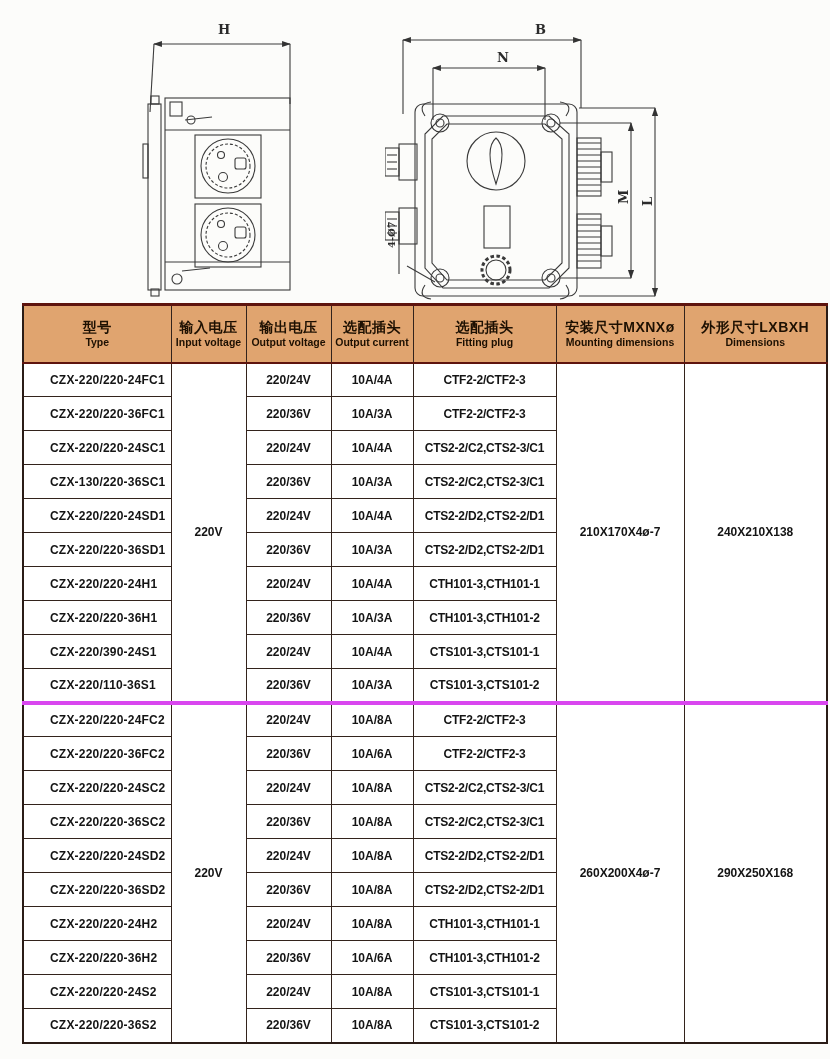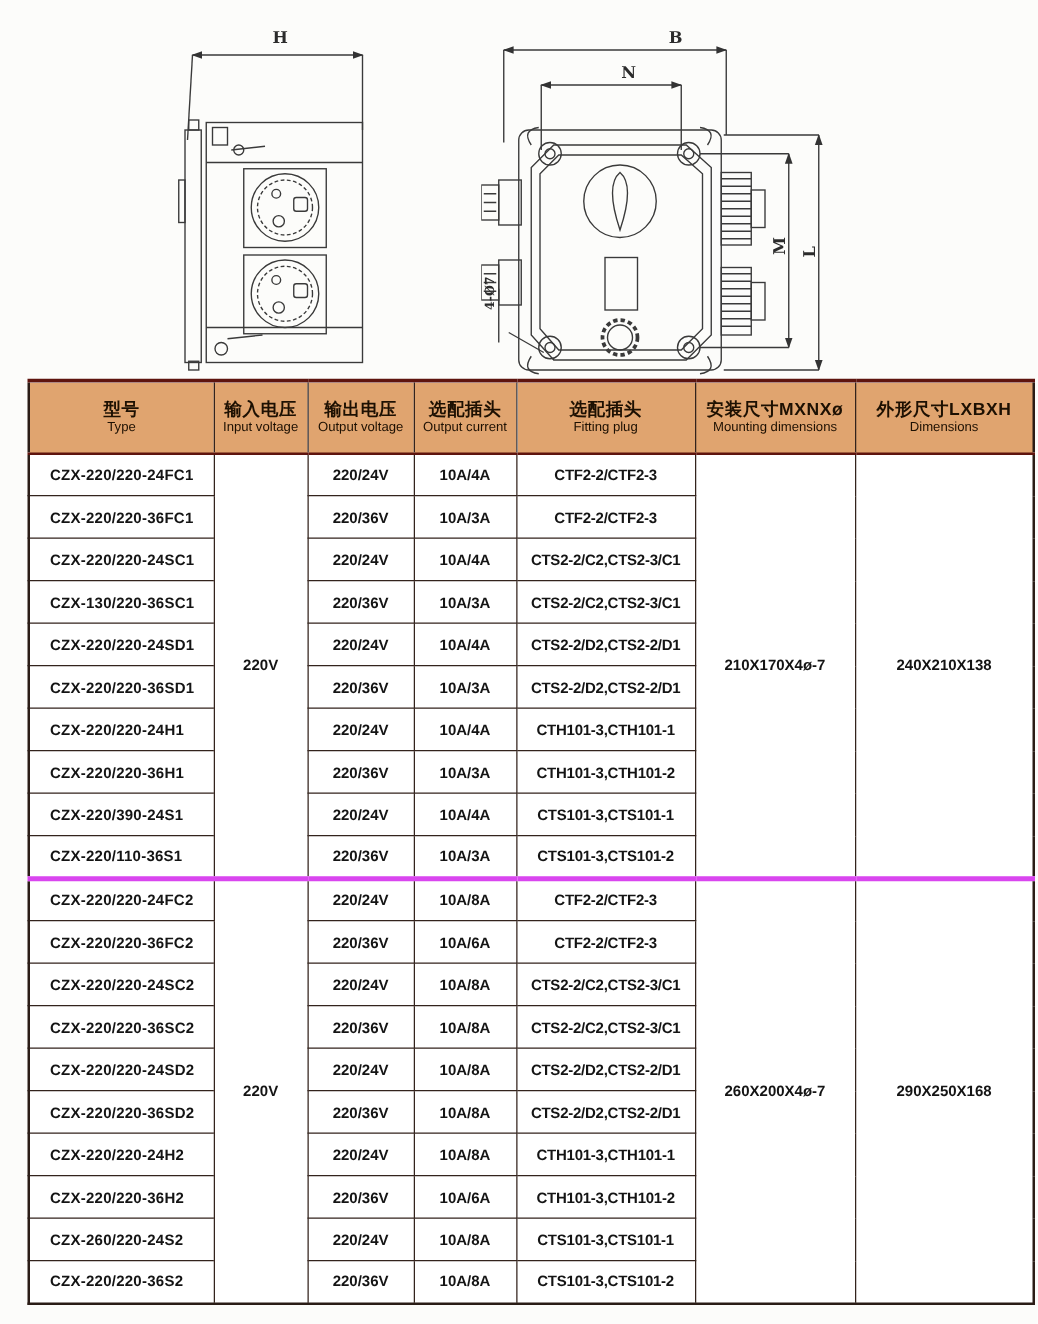--- a/index.html
+++ b/index.html
@@ -39,31 +39,31 @@
     background:#e0a46f;
     height:58px;
     text-align:center;
     vertical-align:middle;
     border-top:3px solid #5e140e;
     border-bottom:2px solid #5e140e;
     color:#1d1002;
     padding:2px 1px;
   }
   .spec thead .zh { font-size:14px; font-weight:bold; line-height:17px; letter-spacing:0.5px; }
-  .spec thead .en { font-size:10.5px; font-weight:normal; line-height:13px; }
+  .spec thead .en { font-size:10.5px; font-weight:bold; line-height:13px; }
   .spec tbody td {
     height:34px;
     font-size:12px;
     font-weight:bold;
     text-align:center;
     vertical-align:middle;
     color:#141414;
     background:#ffffff;
   }
-  .spec td.c-type { text-align:left; padding-left:16px; letter-spacing:0.2px; }
+  .spec td.c-type { text-align:left; padding-left:26px; letter-spacing:0.2px; }
   .spec td.c-plug { letter-spacing:-0.2px; }
   .spec tr.group-start td { border-top:4px solid #d946ef; }
 </style>
 </head>
 <body>
 
 <svg class="drawing" style="left:140px; top:16px;" width="185" height="285" viewBox="0 0 185 285">
   <defs>
     <marker id="arr" viewBox="0 0 10 10" refX="9" refY="5" markerWidth="8" markerHeight="8" orient="auto-start-reverse">
       <path d="M0,1.5 L10,5 L0,8.5 z" fill="#333"></path>
@@ -333,21 +333,21 @@
       <td>10A/8A</td>
       <td class="c-plug">CTH101-3,CTH101-1</td>
     </tr>
     <tr>
       <td class="c-type">CZX-220/220-36H2</td>
       <td>220/36V</td>
       <td>10A/6A</td>
       <td class="c-plug">CTH101-3,CTH101-2</td>
     </tr>
     <tr>
-      <td class="c-type">CZX-260/220-24S2</td>
+      <td class="c-type">CZX-220/220-24S2</td>
       <td>220/24V</td>
       <td>10A/8A</td>
       <td class="c-plug">CTS101-3,CTS101-1</td>
     </tr>
     <tr>
       <td class="c-type">CZX-220/220-36S2</td>
       <td>220/36V</td>
       <td>10A/8A</td>
       <td class="c-plug">CTS101-3,CTS101-2</td>
     </tr>

